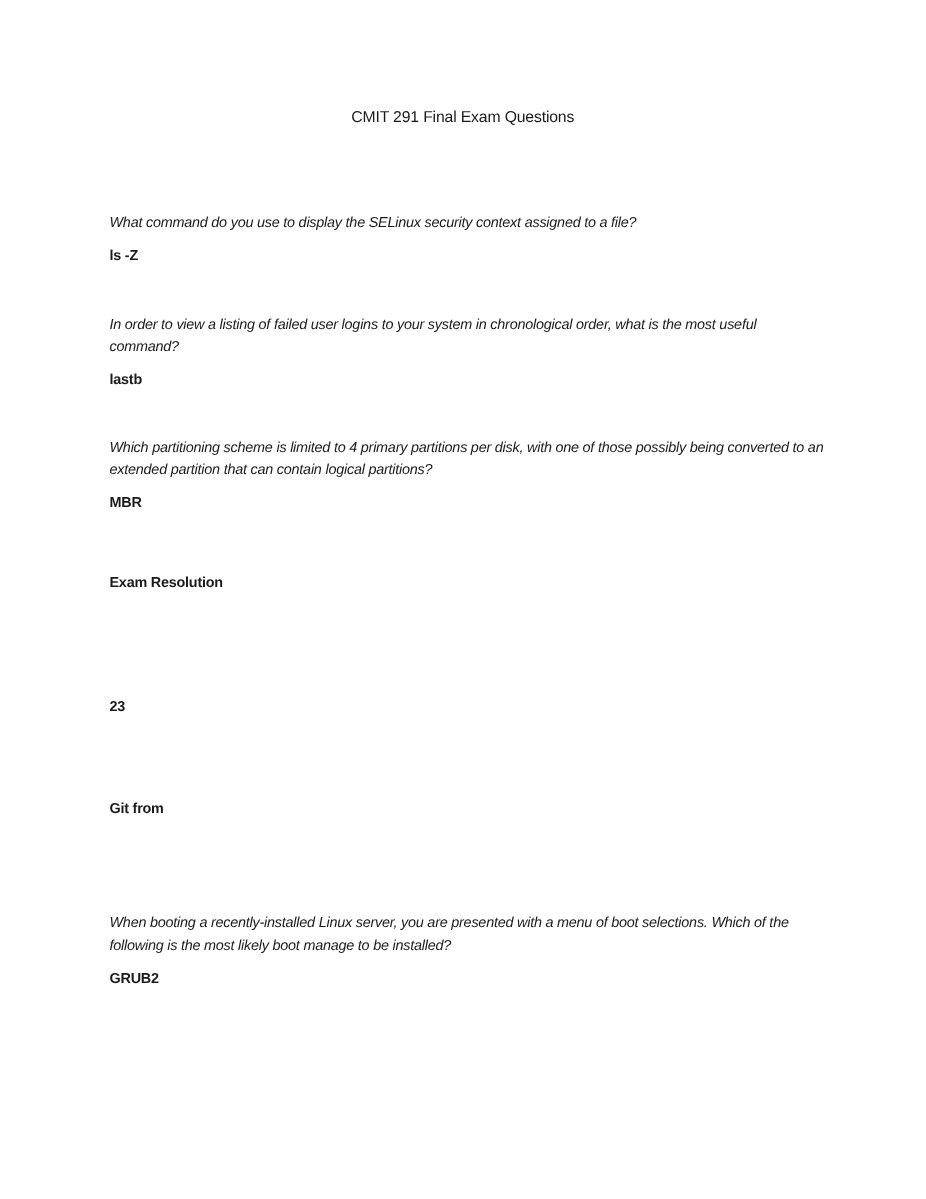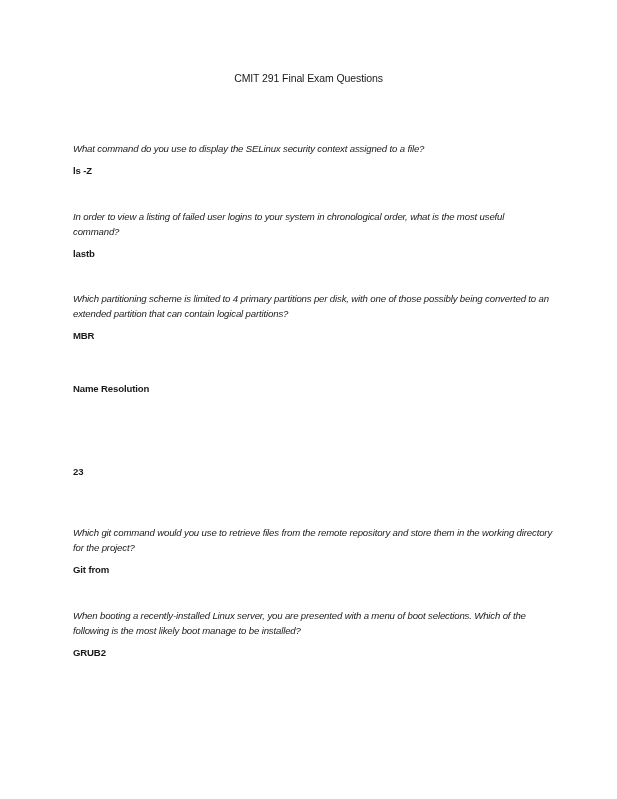--- a/index.html
+++ b/index.html
@@ -62,29 +62,28 @@
     <p class="question">In order to view a listing of failed user logins to your system in chronological order, what is the most useful command?</p>
     <p class="answer">lastb</p>
   </div>
 
   <div class="qa" style="top:291px;">
     <p class="question">Which partitioning scheme is limited to 4 primary partitions per disk, with one of those possibly being converted to an extended partition that can contain logical partitions?</p>
     <p class="answer">MBR</p>
   </div>
 
   <div class="qa" style="top:374px;">
-    <p class="answer">Name Resolution</p>
+    <p class="answer">Exam Resolution</p>
   </div>
 
   <div class="qa" style="top:457px;">
     <p class="answer">23</p>
   </div>
 
   <div class="qa" style="top:525px;">
-    <p class="question">Which git command would you use to retrieve files from the remote repository and store them in the working directory for the project?</p>
     <p class="answer">Git from</p>
   </div>
 
   <div class="qa" style="top:608px;">
     <p class="question">When booting a recently-installed Linux server, you are presented with a menu of boot selections. Which of the following is the most likely boot manage to be installed?</p>
     <p class="answer">GRUB2</p>
   </div>
 </div>
 
 </body></html>

